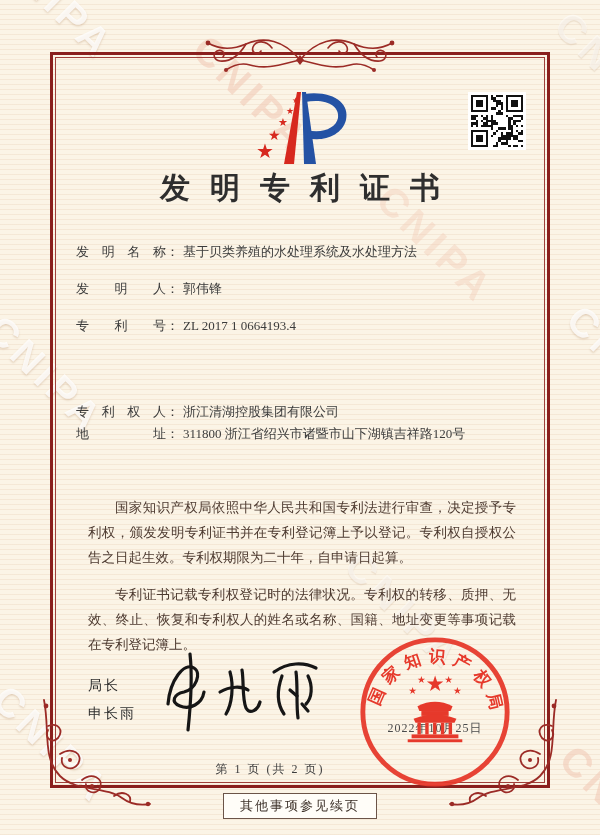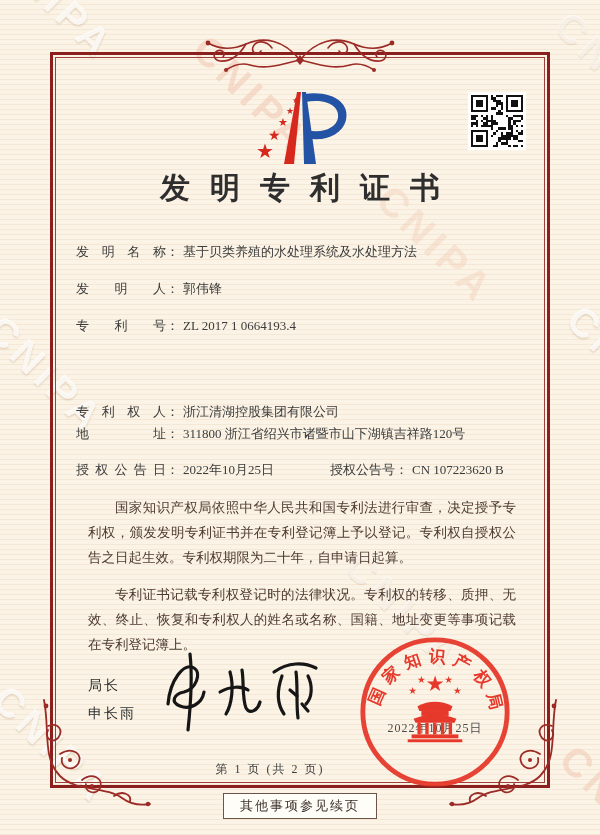--- a/index.html
+++ b/index.html
@@ -283,26 +283,20 @@
   </div>
   <div class="field-row" style="top:317px;">
     <span class="flabel">专利号</span><span class="fcolon">：</span><span>ZL 2017 1 0664193.4</span>
   </div>
   <div class="field-row" style="top:403px;font-family:Liberation Mono, monospace;">
     <span class="flabel">专利权人</span><span class="fcolon">：</span><span>浙江清湖控股集团有限公司</span>
   </div>
   <div class="field-row" style="top:425px;">
     <span class="flabel">地址</span><span class="fcolon">：</span><span>311800 浙江省绍兴市诸暨市山下湖镇吉祥路120号</span>
   </div>
-  <div class="field-row" style="top:461px;">
-    <span class="flabel">授权公告日</span><span class="fcolon">：</span><span>2022年10月25日</span>
-    <span class="fgroup2">
-      <span>授权公告号</span><span class="fcolon">：</span><span>CN 107223620 B</span>
-    </span>
-  </div>
 
   <div class="body-text">
     <p>国家知识产权局依照中华人民共和国专利法进行审查，决定授予专利权，颁发发明专利证书并在专利登记簿上予以登记。专利权自授权公告之日起生效。专利权期限为二十年，自申请日起算。</p>
     <p>专利证书记载专利权登记时的法律状况。专利权的转移、质押、无效、终止、恢复和专利权人的姓名或名称、国籍、地址变更等事项记载在专利登记簿上。</p>
   </div>
 
   <div class="director">
     <div>局长</div>
     <div>申长雨</div>
   </div>

